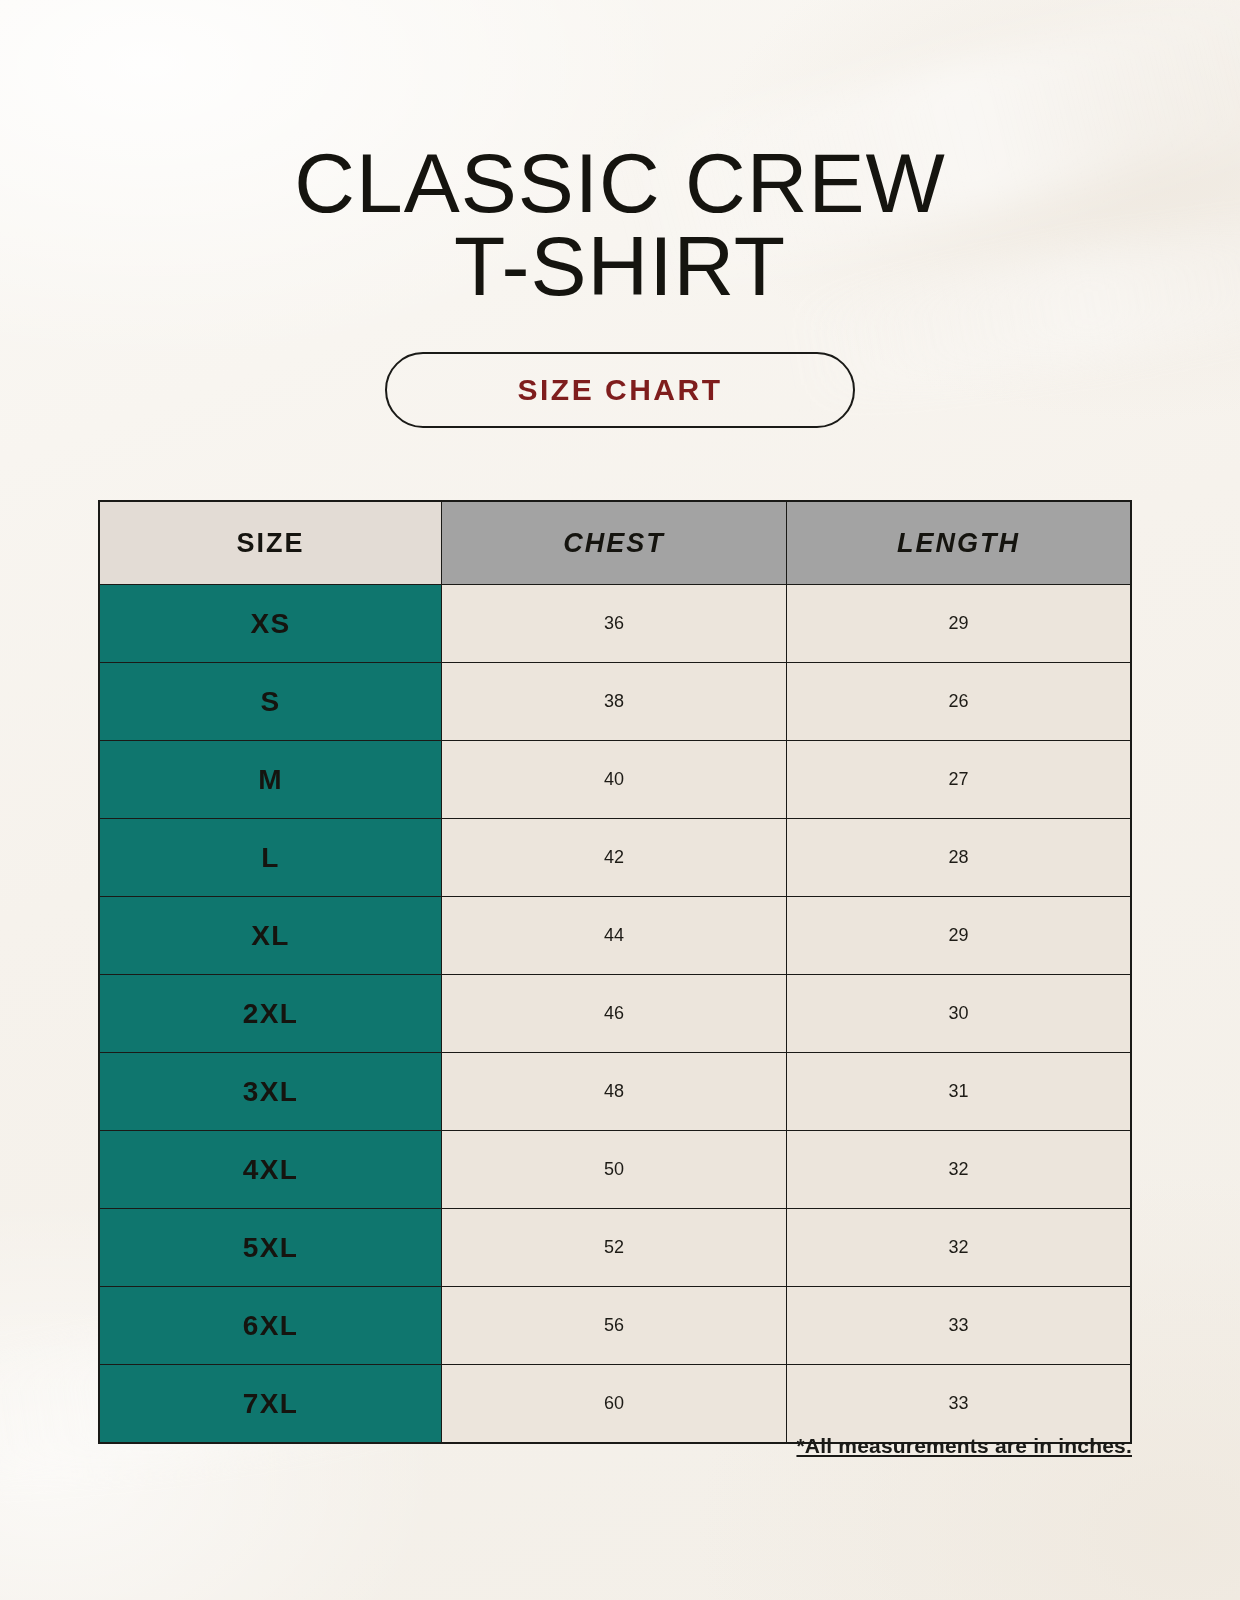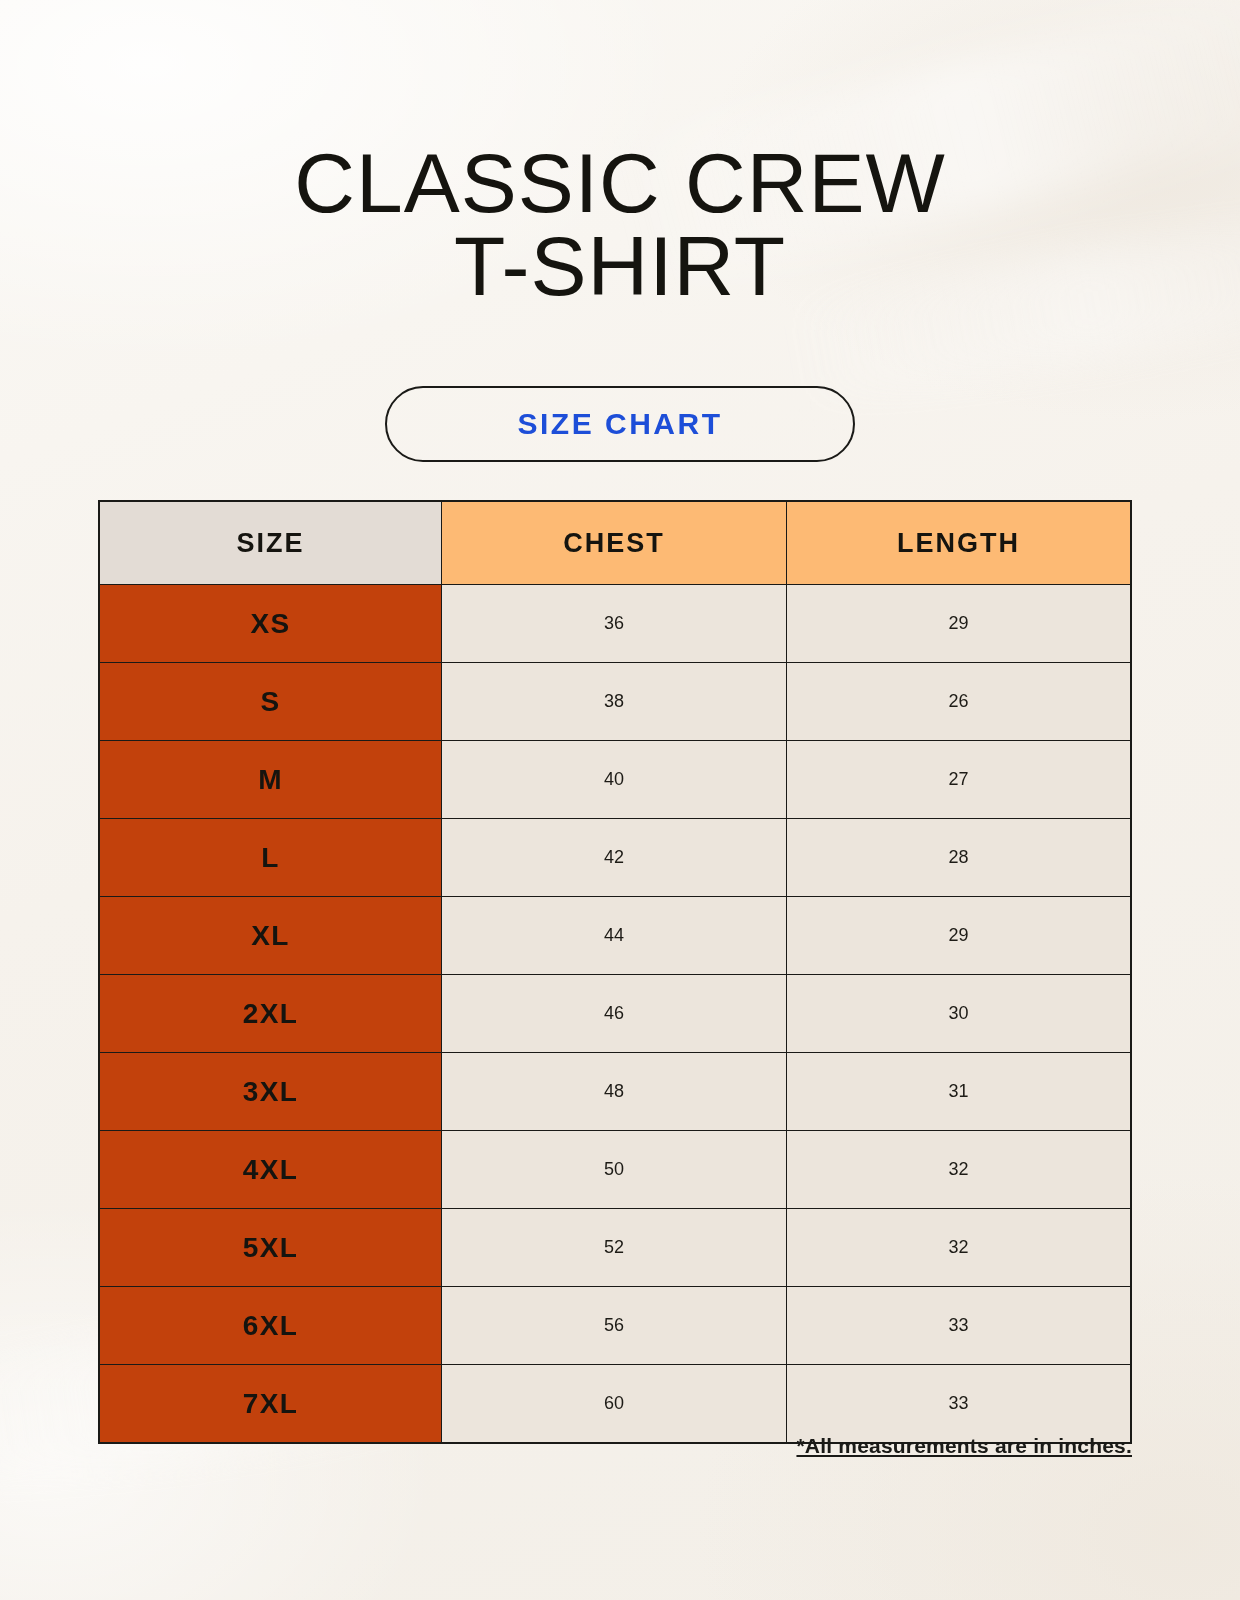--- a/index.html
+++ b/index.html
@@ -71,24 +71,23 @@
     border: 2px solid #1a1a17;
     border-radius: 44px;
     width: 470px;
     height: 76px;
     display: flex;
     align-items: center;
     justify-content: center;
     font-size: 30px;
     letter-spacing: 2.5px;
     font-weight: 700;
-    color: #1d4ed8;
+    color: #7f1d1d;
     background: transparent;
     box-sizing: border-box;
-    margin-top: 34px;
   }
 
   .table-wrap {
     position: absolute;
     top: 500px;
     left: 98px;
     width: 1034px;
   }
   table.size-chart {
     border-collapse: collapse;
@@ -109,24 +108,24 @@
     padding: 0;
   }
   table.size-chart thead th {
     font-size: 27px;
     font-weight: 700;
     letter-spacing: 2px;
     color: #15140f;
     height: 82px;
   }
   th.head-size { background: #e3dcd5; }
-  th.head-chest, th.head-length { background: #fdba74; }
+  th.head-chest, th.head-length { background: #a3a3a3; font-style: italic; }
 
   td.cell-size {
-    background: #c2410c;
+    background: #0f766e;
     font-weight: 700;
     font-size: 28px;
     letter-spacing: 1.5px;
     color: #15140f;
   }
   td.cell-val {
     background: #ece5dc;
     font-weight: 400;
     font-size: 18px;
     color: #1d1b16;

